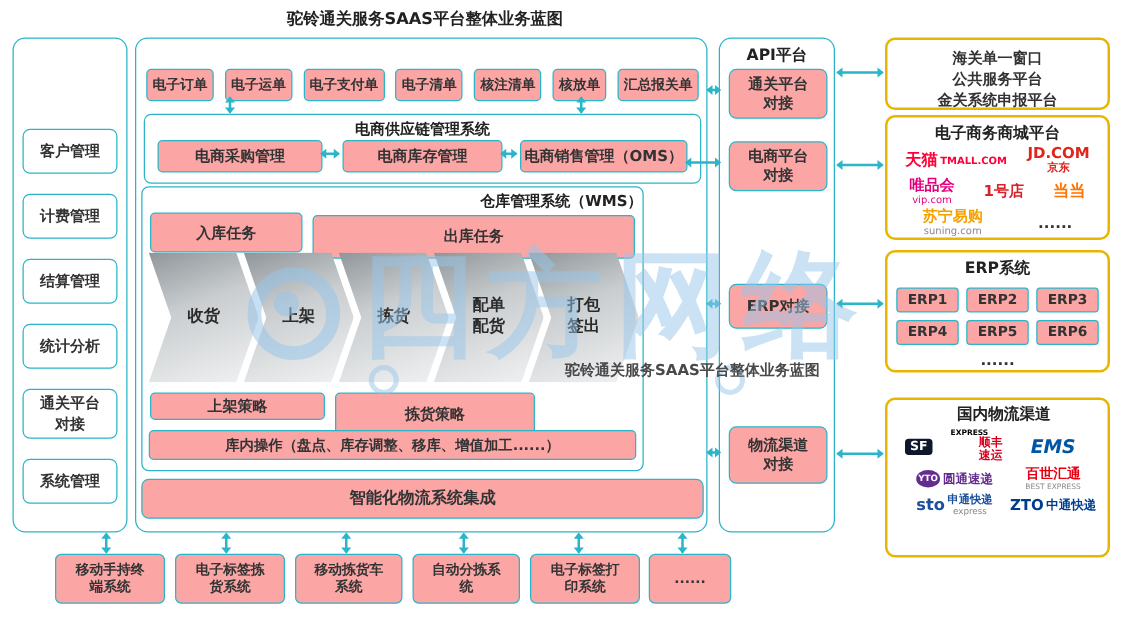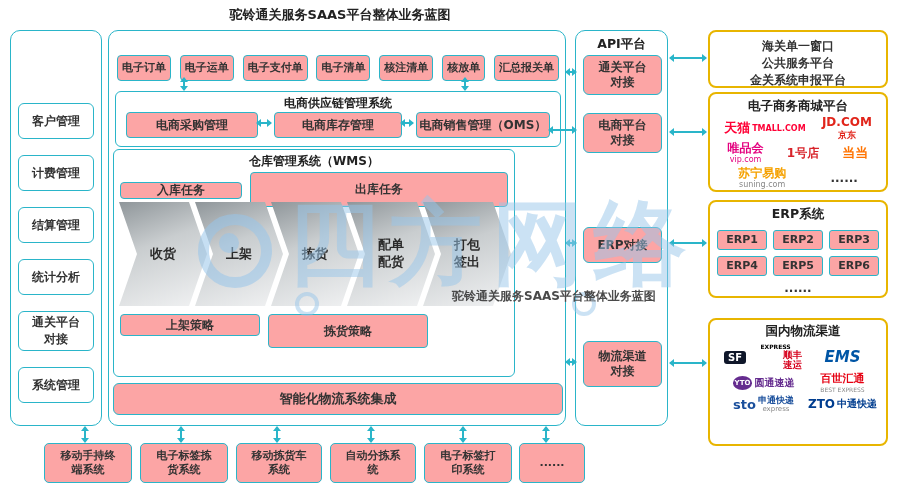--- a/index.html
+++ b/index.html
@@ -135,22 +135,22 @@
     </div>
 
     <div class="supply">
       <div class="sec-title" style="top:3px; font-size:12px;">电商供应链管理系统</div>
       <div class="box" style="left:10px; width:132px;">电商采购管理</div>
       <div class="box" style="left:158px; width:128px;">电商库存管理</div>
       <div class="box" style="left:300px; width:134px;">电商销售管理（OMS）</div>
     </div>
 
     <div class="wms">
-      <div class="sec-title" style="top:3px; font-size:12px;">仓库管理系统（WMS）</div>
-      <div class="box" style="left:6px; top:32px; width:122px; height:17px;">入库任务</div>
+      <div class="sec-title" style="top:3px; font-size:12px;text-align:right;">仓库管理系统（WMS）</div>
+      <div class="box" style="left:6px; top:20px; width:122px; height:32px;">入库任务</div>
       <div class="box" style="left:136px; top:22px; width:258px; height:35px;">出库任务</div>
 
       <div class="flow">
         <div class="chev">
             <span>收货</span>
           </div>
         <div class="chev">
             <span>上架</span>
           </div>
         <div class="chev">
@@ -159,20 +159,21 @@
         <div class="chev">
             <span>配单配货</span>
           </div>
         <div class="chev">
             <span>打包签出</span>
           </div>
       </div>
 
       <div class="box" style="left:6px; top:164px; width:140px; height:22px;">上架策略</div>
       <div class="box" style="left:154px; top:164px; width:160px; height:34px;">拣货策略</div>
+      <div class="box" style="left:5px; top:194px; width:390px; height:24px; font-size:11.5px;">库内操作（盘点、库存调整、移库、增值加工......）</div>
     </div>
 
     <div class="box integration">智能化物流系统集成</div>
   </div>
 
   <div class="abs api-col">
     <div class="sec-title" style="top:5px;">API平台</div>
     <div class="box" style="top:24px; height:40px;">通关平台对接</div>
     <div class="box" style="top:82px; height:40px;">电商平台对接</div>
     <div class="box" style="top:196px; height:36px;">ERP对接</div>

